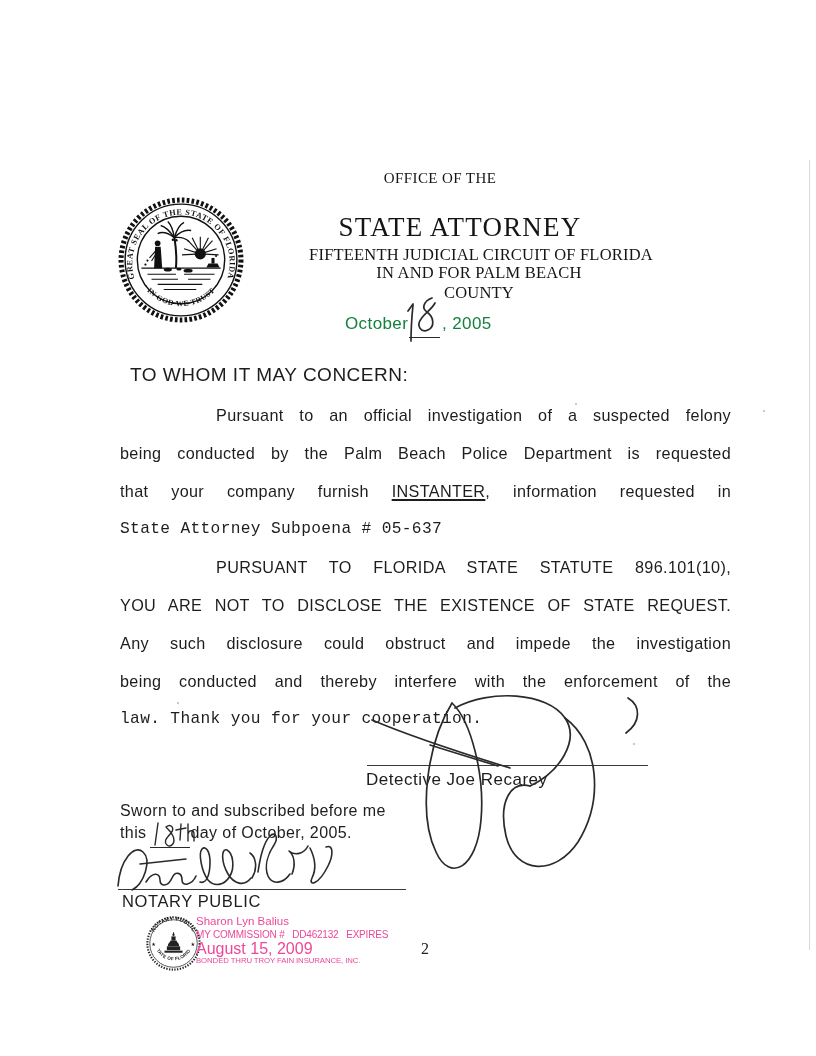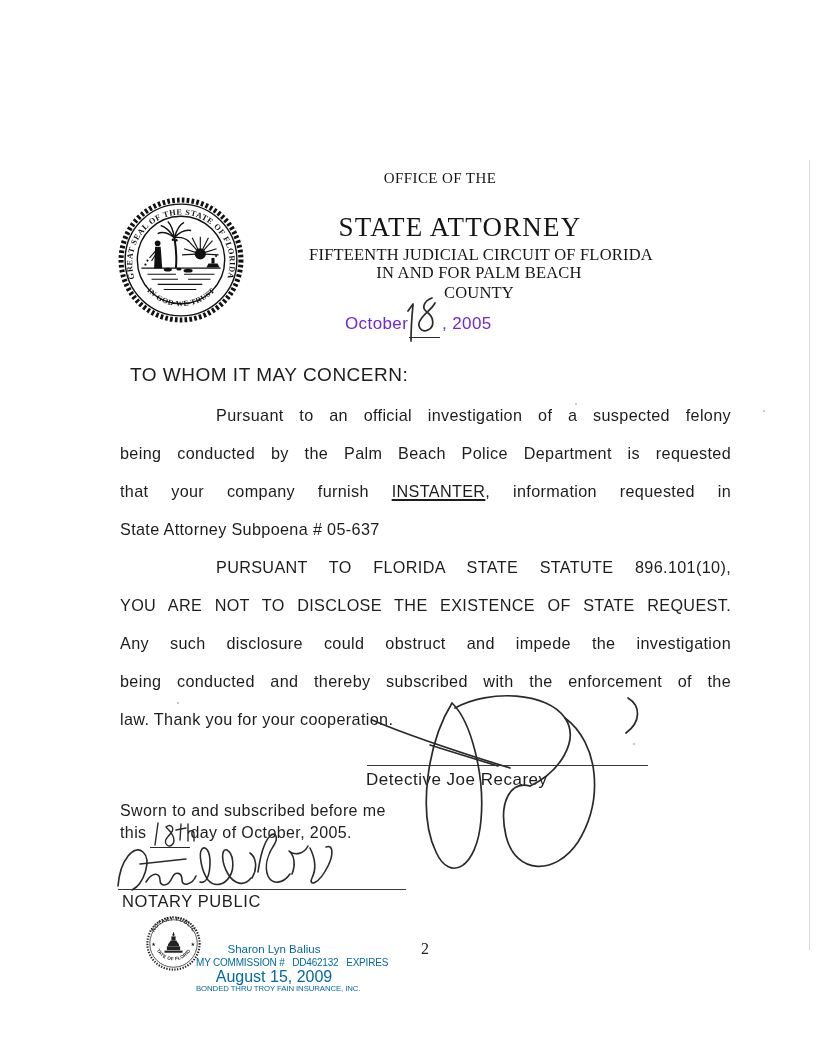--- a/index.html
+++ b/index.html
@@ -6,40 +6,40 @@
   .page{position:relative;width:816px;height:1056px;background:#ffffff;overflow:hidden;
         font-family:"Liberation Sans", sans-serif;color:#1d1d1d;}
   .abs{position:absolute;}
   
   .hdr{font-family:"Liberation Serif", serif;font-weight:normal;text-align:center;color:#151515;}
   .office{left:340px;top:170px;width:200px;font-size:15px;letter-spacing:.4px;}
   .title{left:333px;top:212px;width:254px;font-size:27px;letter-spacing:1.2px;}
   .sub1{left:307px;top:245px;width:348px;font-size:16.5px;letter-spacing:.2px;}
   .sub2{left:346px;top:263px;width:266px;font-size:16.5px;letter-spacing:.2px;}
   
-  .dateline{font-size:17px;letter-spacing:.4px;color:#6d28d9;}
+  .dateline{font-size:17px;letter-spacing:.4px;color:#15803d;}
   .date-underline{left:409px;top:337px;width:31px;border-bottom:1.6px solid #2a2a2a;height:0;}
   
   .salutation{left:130px;top:364px;font-size:19px;letter-spacing:.5px;}
   .bodyblock{left:120px;top:396px;width:611px;font-size:16.2px;letter-spacing:.35px;}
   .bline{line-height:38px;height:38px;text-align:justify;text-align-last:justify;-moz-text-align-last:justify;white-space:nowrap0;}
-  .bline.lastline{text-align-last:left;-moz-text-align-last:left;}
+  .bline.lastline{text-align-last:left;font-family:Liberation Mono, monospace;-moz-text-align-last:left;}
   .bline.indent{text-indent:96px;}
   .em-instanter{font-weight:400;text-decoration:underline;text-decoration-thickness:1.5px;text-underline-offset:2px;}
   
   .sigline{left:367px;top:765px;width:281px;border-top:1.4px solid #3a3a3a;height:0;}
   .signer{left:366px;top:770px;font-size:17px;letter-spacing:.5px;}
   .sworn1{left:120px;top:802px;font-size:16px;letter-spacing:.4px;}
   .sworn2{left:120px;top:824px;font-size:16px;letter-spacing:.4px;}
   .sworn-gap{display:inline-block;width:44px;}
   .sworn-underline{left:150px;top:847px;width:40px;border-bottom:1.3px solid #2a2a2a;height:0;}
   .notaryline{left:118px;top:889px;width:288px;border-top:1.4px solid #3a3a3a;height:0;}
   .notary-label{left:122px;top:892px;font-size:16.5px;letter-spacing:.6px;}
   
-  .stampblock{left:196px;top:914px;width:156px;text-align:center;color:#0369a1;margin-top:28px;}
+  .stampblock{left:196px;top:914px;width:156px;color:#ec4899;}
   .stamp-line{white-space:pre;}
   .st-name{font-size:11.5px;line-height:14px;}
   .st-comm{font-size:10px;line-height:14px;letter-spacing:-.2px;}
   .st-date{font-size:16px;line-height:13px;}
   .st-bond{font-size:7.8px;line-height:12px;letter-spacing:-.1px;}
   .pagenum{left:421px;top:940px;font-family:"Liberation Serif", serif;font-size:16px;color:#222;}
   .scanline{left:809px;top:160px;width:1px;height:790px;background:#d8d8d8;}
   .speck{width:2px;height:2px;background:#b9b9b9;border-radius:50%;}
   .hand{position:absolute;left:0;top:0;pointer-events:none;}
 </style>
@@ -109,21 +109,21 @@
   <div class="abs salutation">TO WHOM IT MAY CONCERN:</div>
 
   <div class="abs bodyblock">
     <div class="bline indent">Pursuant to an official investigation of a suspected felony</div>
     <div class="bline">being conducted by the Palm Beach Police Department is requested</div>
     <div class="bline"><span>that your company furnish </span><span class="em-instanter">INSTANTER</span><span>, information requested in</span></div>
     <div class="bline lastline">State Attorney Subpoena # 05-637</div>
     <div class="bline indent">PURSUANT TO FLORIDA STATE STATUTE 896.101(10),</div>
     <div class="bline">YOU ARE NOT TO DISCLOSE THE EXISTENCE OF STATE REQUEST.</div>
     <div class="bline">Any such disclosure could obstruct and impede the investigation</div>
-    <div class="bline">being conducted and thereby subscribed with the enforcement of the</div>
+    <div class="bline">being conducted and thereby interfere with the enforcement of the</div>
     <div class="bline lastline">law. Thank you for your cooperation.</div>
   </div>
 
   <div class="abs sigline"></div>
   <div class="abs signer">Detective Joe Recarey</div>
 
   <div class="abs sworn1">Sworn to and subscribed before me</div>
   <div class="abs sworn2"><span>this</span><span class="sworn-gap"></span><span>day of October, 2005.</span></div>
   <div class="abs sworn-underline"></div>
 

